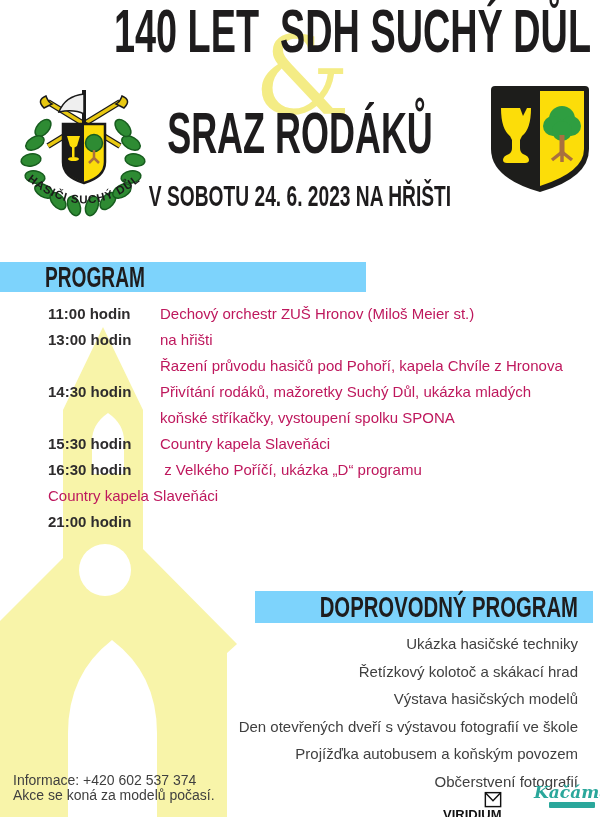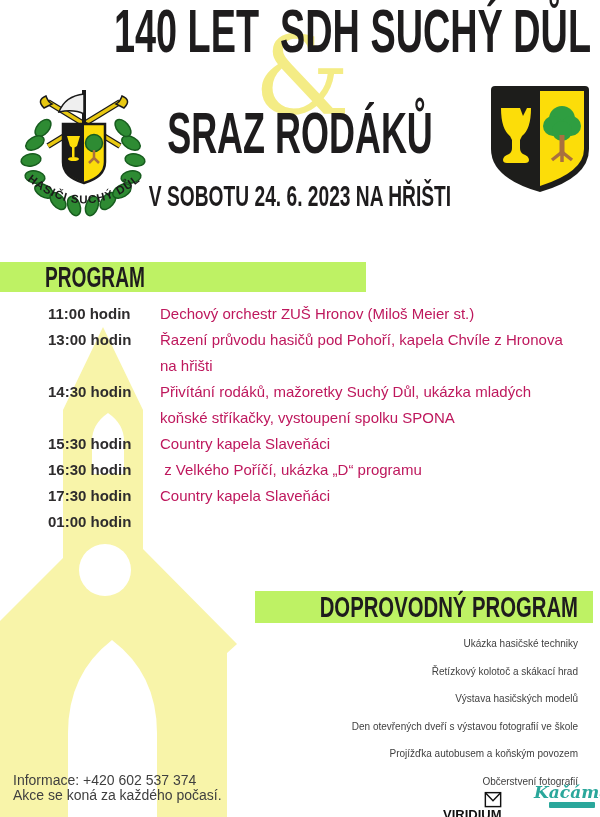--- a/index.html
+++ b/index.html
@@ -33,21 +33,21 @@
   .dateline{
     position:absolute;left:0;right:0;top:181px;z-index:1;
     text-align:center;font-weight:bold;color:#1e1c1d;
     font-size:30px;line-height:30px;white-space:pre;
     transform:scaleX(0.64);transform-origin:50% 50%;
   }
   .emblem-left{position:absolute;left:18px;top:86px;z-index:1;}
   .shield-right{position:absolute;left:487px;top:83px;z-index:1;}
   
   .banner{
-    position:absolute;z-index:1;background:#bef264;
+    position:absolute;z-index:1;background:#7dd3fc;
     display:flex;align-items:center;
   }
   .banner-program{left:0;top:262px;width:366px;height:30px;}
   .banner-program .banner-label{
     margin-left:45px;font-weight:bold;color:#1e1c1d;
     font-size:29px;line-height:29px;white-space:pre;
     transform:scaleX(0.66);transform-origin:left center;
   }
   .banner-dop{left:255px;top:591px;width:338px;height:32px;justify-content:flex-end;}
   .banner-dop .banner-label{
@@ -63,21 +63,21 @@
     font-size:15px;line-height:26px;white-space:pre;
   }
   .sched-lines{flex:1;}
   .event-line{
     font-size:15px;line-height:26px;color:#be185d;white-space:pre;
   }
   
   .side-list{
     position:absolute;right:22px;top:630px;z-index:1;text-align:right;
   }
-  .side-item{font-size:10px;line-height:27.5px;color:#3f3f3f;white-space:pre;}
+  .side-item{font-size:15px;line-height:27.5px;color:#3f3f3f;white-space:pre;}
   
   .info{position:absolute;left:13px;top:773px;z-index:1;}
   .info-line{font-size:14px;line-height:15px;color:#3f3f3f;white-space:pre;}
   .viridium{
     position:absolute;left:441px;top:789px;z-index:1;
     display:flex;align-items:flex-end;flex-direction:column;
   }
   .viridium-text{font-weight:bold;color:#111;font-size:13px;line-height:13px;margin-left:2px;}
   .viridium-suffix{font-weight:bold;color:#111;font-size:13px;}
   .kacama{position:absolute;left:534px;top:783px;z-index:1;text-align:center;}
@@ -170,22 +170,22 @@
 <div class="schedule">
   <div class="sched-item">
     <div class="sched-time">11:00 hodin</div>
     <div class="sched-lines">
         <div class="event-line">Dechový orchestr ZUŠ Hronov (Miloš Meier st.)</div>
       </div>
   </div>
   <div class="sched-item">
     <div class="sched-time">13:00 hodin</div>
     <div class="sched-lines">
+      <div class="event-line">na hřišti</div>
       <div class="event-line">Řazení průvodu hasičů pod Pohoří, kapela Chvíle z Hronova</div>
-      <div class="event-line">na hřišti</div>
     </div>
   </div>
   <div class="sched-item">
     <div class="sched-time">14:30 hodin</div>
     <div class="sched-lines">
       <div class="event-line">Přivítání rodáků, mažoretky Suchý Důl, ukázka mladých</div>
       <div class="event-line">koňské stříkačky, vystoupení spolku SPONA</div>
     </div>
   </div>
   <div class="sched-item">
@@ -194,46 +194,45 @@
         <div class="event-line">Country kapela Slaveňáci</div>
       </div>
   </div>
   <div class="sched-item">
     <div class="sched-time">16:30 hodin</div>
     <div class="sched-lines">
       <div class="event-line"> z Velkého Poříčí, ukázka „D“ programu</div>
     </div>
   </div>
   <div class="sched-item">
-    <div class="sched-time">17:30 hodin</div>
     <div class="sched-lines">
         <div class="event-line">Country kapela Slaveňáci</div>
       </div>
   </div>
   <div class="sched-item">
-    <div class="sched-time">01:00 hodin</div>
+    <div class="sched-time">21:00 hodin</div>
   </div>
 </div>
 
 <div class="banner banner-dop">
   <span class="banner-label">DOPROVODNÝ PROGRAM</span>
 </div>
 
 <div class="side-list">
   <div class="side-item">Ukázka hasičské techniky</div>
   <div class="side-item">Řetízkový kolotoč a skákací hrad</div>
   <div class="side-item">Výstava hasičských modelů</div>
   <div class="side-item">Den otevřených dveří s výstavou fotografií ve škole</div>
   <div class="side-item">Projížďka autobusem a koňským povozem</div>
   <div class="side-item">Občerstvení fotografií</div>
 </div>
 
 <div class="info">
   <div class="info-line">Informace: +420 602 537 374</div>
-  <div class="info-line">Akce se koná za každého počasí.</div>
+  <div class="info-line">Akce se koná za modelů počasí.</div>
 </div>
 
 <div class="viridium">
   <svg width="18" height="19" viewBox="0 0 20 21">
     <rect x="1.5" y="4" width="17" height="15.5" fill="none" stroke="#111" stroke-width="1.6"></rect>
     <path d="M1.5,4 L10,13 L18.5,4" fill="none" stroke="#111" stroke-width="1.6"></path>
   </svg>
   <span class="viridium-text">VIRIDIUM</span>
     <span class="viridium-suffix">.cz</span>
 </div>

